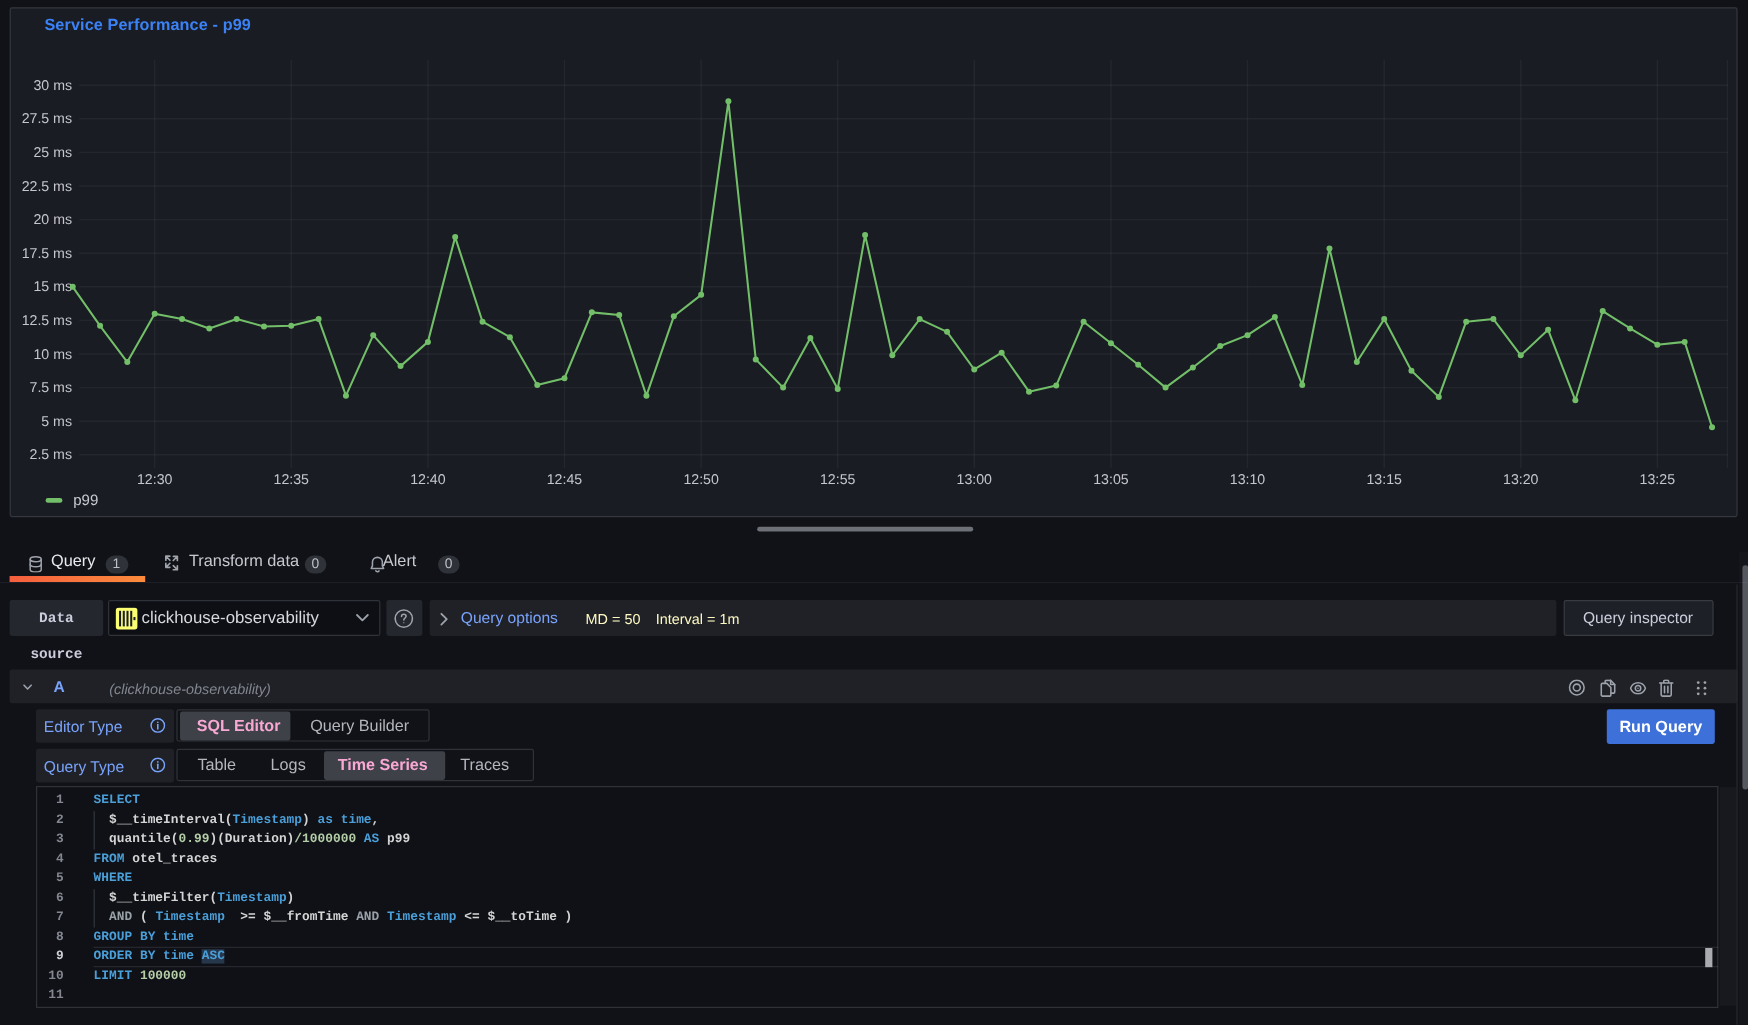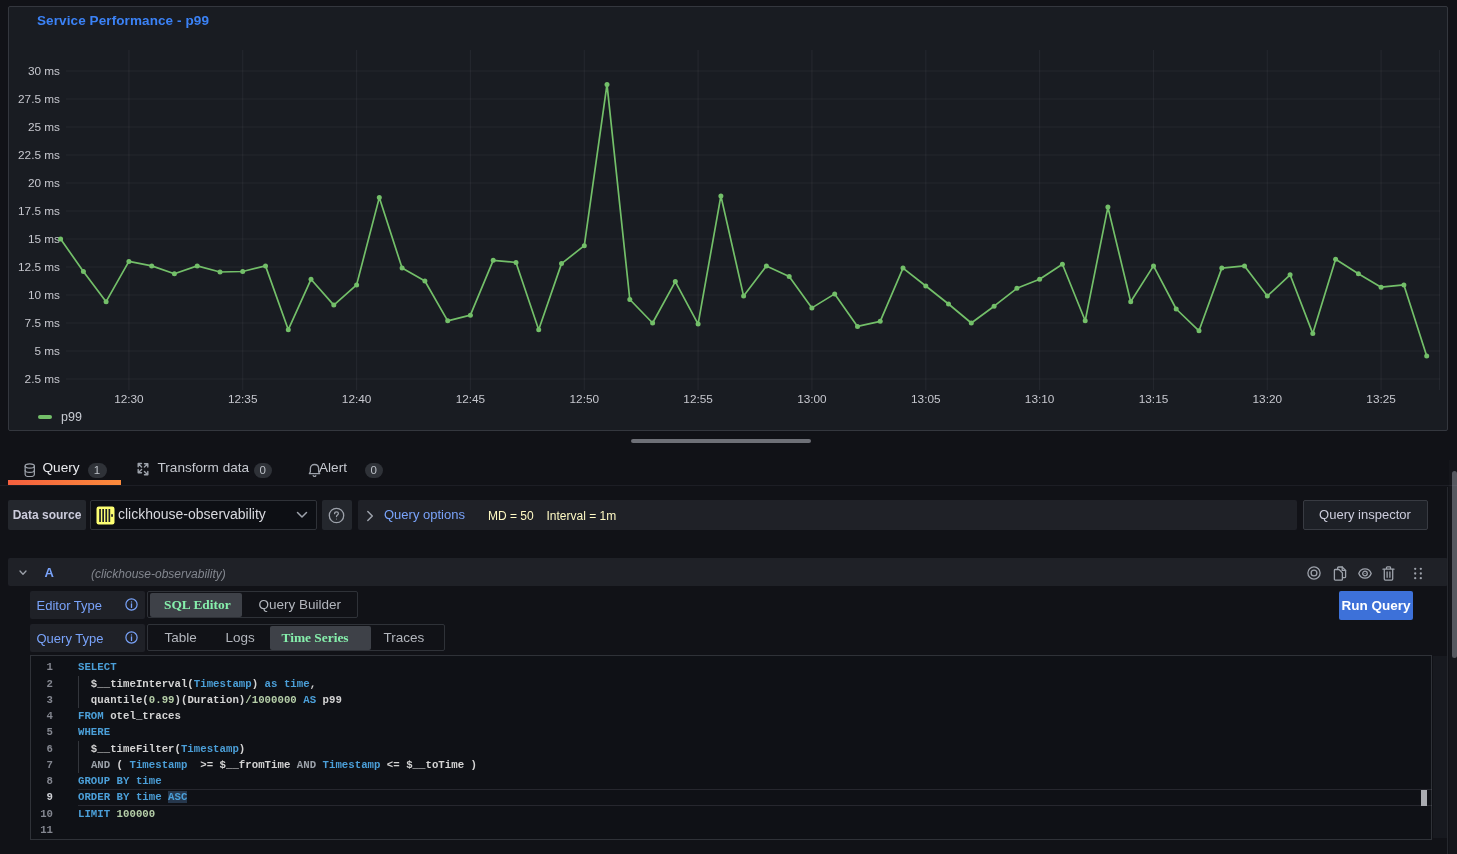--- a/index.html
+++ b/index.html
@@ -17,21 +17,21 @@
 #vtrack { left:1449px; top:460px; width:8px; height:394px; background:#15161b; }
 #vthumb { left:1451.5px; top:471px; width:5px; height:187px; border-radius:3px; background:#56585f; }
 
 .tabtxt { top:460.3px; font-size:13.6px; font-weight:500; color:#c6c9d0; }
 .badge { top:462.5px; height:15.5px; border-radius:8px; background:#2f3238; color:#bcc0c7;
   font-size:11.5px; text-align:center; line-height:15.5px; }
 #underline { left:8px; top:480px; width:113px; height:4.5px;
   background:linear-gradient(90deg,#f55f3e,#fc8b3c); }
 #tabdiv { left:0; top:484.5px; width:1457px; height:1px; background:rgba(204,204,220,0.07); }
 
-.box { background:#24272d; border-radius:2px; }
+.box { background:#24272d; border-radius:2px;font-family:Liberation Mono, monospace; }
 #dslabel { left:8px; top:500px; width:78px; height:30px; font-size:12px; font-weight:600;
   color:#ccccdc; line-height:30px; text-align:center; }
 #dsselect { left:90px; top:500px; width:227px; height:30px; background:#0d0f14;
   border:1px solid #2f3238; border-radius:2px; }
 #dstext { left:118px; top:506px; font-size:14px; color:#d8d9df; }
 #helpbtn { left:321.5px; top:500px; width:30px; height:30px; }
 #optbar { left:358px; top:500px; width:939px; height:30px; background:#1f2127; border-radius:2px; }
 #qopts { left:384px; top:507px; font-size:13px; font-weight:500; color:#79a3fa; }
 .dim { top:509px; font-size:12px; color:#fef9c3; }
 #qinsp { left:1302.5px; top:500px; width:125px; height:30px; background:#1d2026;
@@ -40,22 +40,22 @@
 
 #arow { left:8px; top:557.5px; width:1440px; height:28px; background:#1f2127; border-radius:2px; }
 #aletter { left:44.5px; top:565px; font-size:13px; font-weight:700; color:#79a3fa; }
 #aname { left:91px; top:566.5px; font-size:12px; font-style:italic; color:#82868e; }
 
 .lblbox { left:29.5px; width:115.5px; height:27.5px; background:#1f2127; border-radius:2px; }
 .lbltxt { left:36.5px; font-size:13px; font-weight:500; color:#79a3fa; }
 .segc { height:27px; border:1px solid #2f3238; border-radius:2px; background:#111217; }
 .segactive { background:#3e4148; border-radius:2px; }
 .segtxt { font-size:13.5px; color:#b3b6bd; }
-.segtxtb { font-size:13.4px; font-weight:700; color:#86efac;font-family:Liberation Serif, serif; }
-#runq { left:1339px; top:591px; width:74px; height:29px; background:#3d71d9; border-radius:2px;
+.segtxtb { font-size:13.4px; font-weight:700; color:#f9a8d4; }
+#runq { left:1339px; top:591px; width:90px; height:29px; background:#3d71d9; border-radius:2px;
   color:#fff; font-size:13.5px; font-weight:600; text-align:center; line-height:29px; }
 
 #codebox { left:29.5px; top:655px; width:1402px; height:184.5px; background:#0f1116;
   border:1px solid #2f3238; }
 #codestrip { left:1432.5px; top:656px; width:14.5px; height:182px; background:#17191f; }
 #contentedge { left:1447px; top:487px; width:1px; height:367px; background:#26282e; }
 .lnum { position:absolute; left:30px; width:23px; height:16.25px; line-height:16.25px;
   text-align:right; font-family:"Liberation Mono", monospace; font-size:10.7px; font-weight:700;
   color:#848790; }
 .lnum.cur { color:#cfd1d6; }

